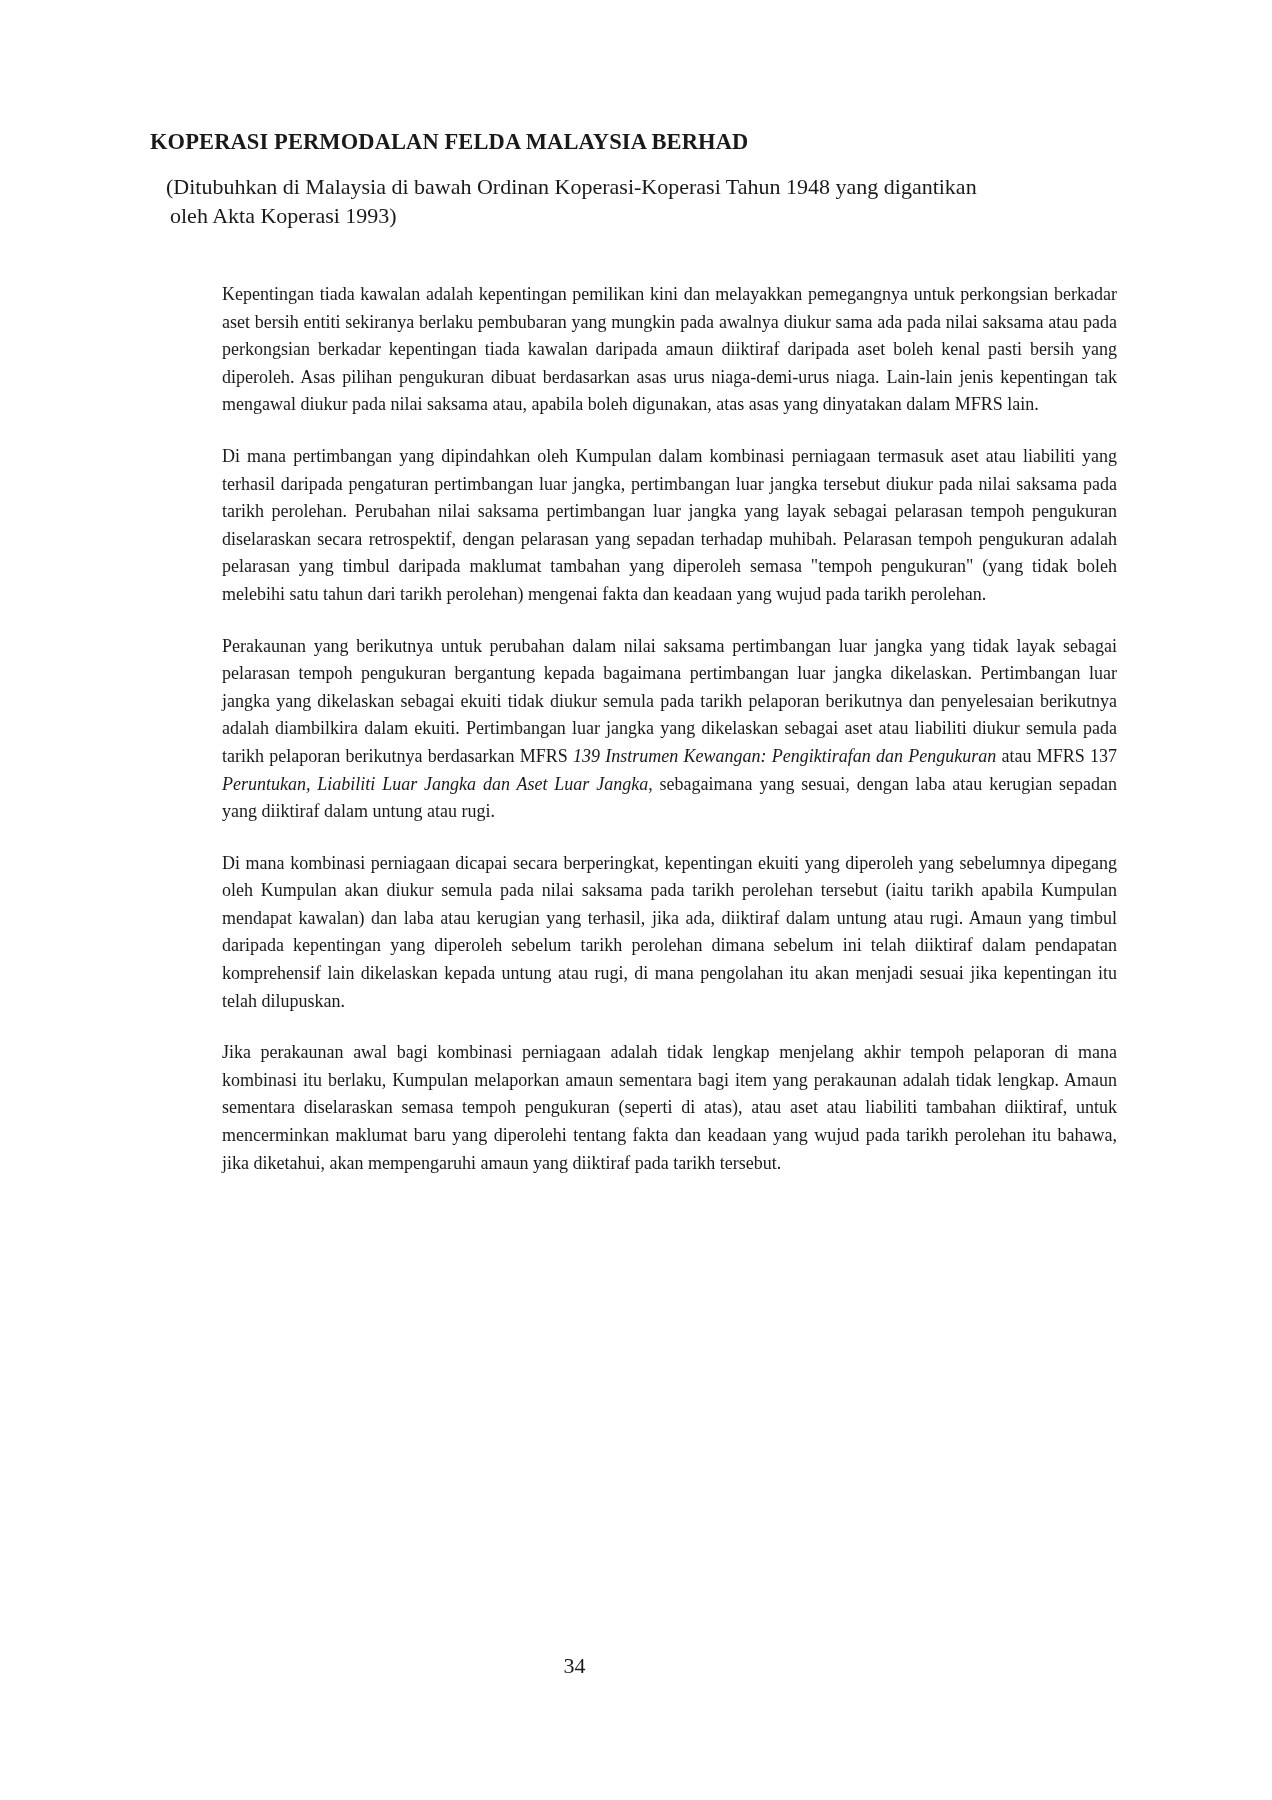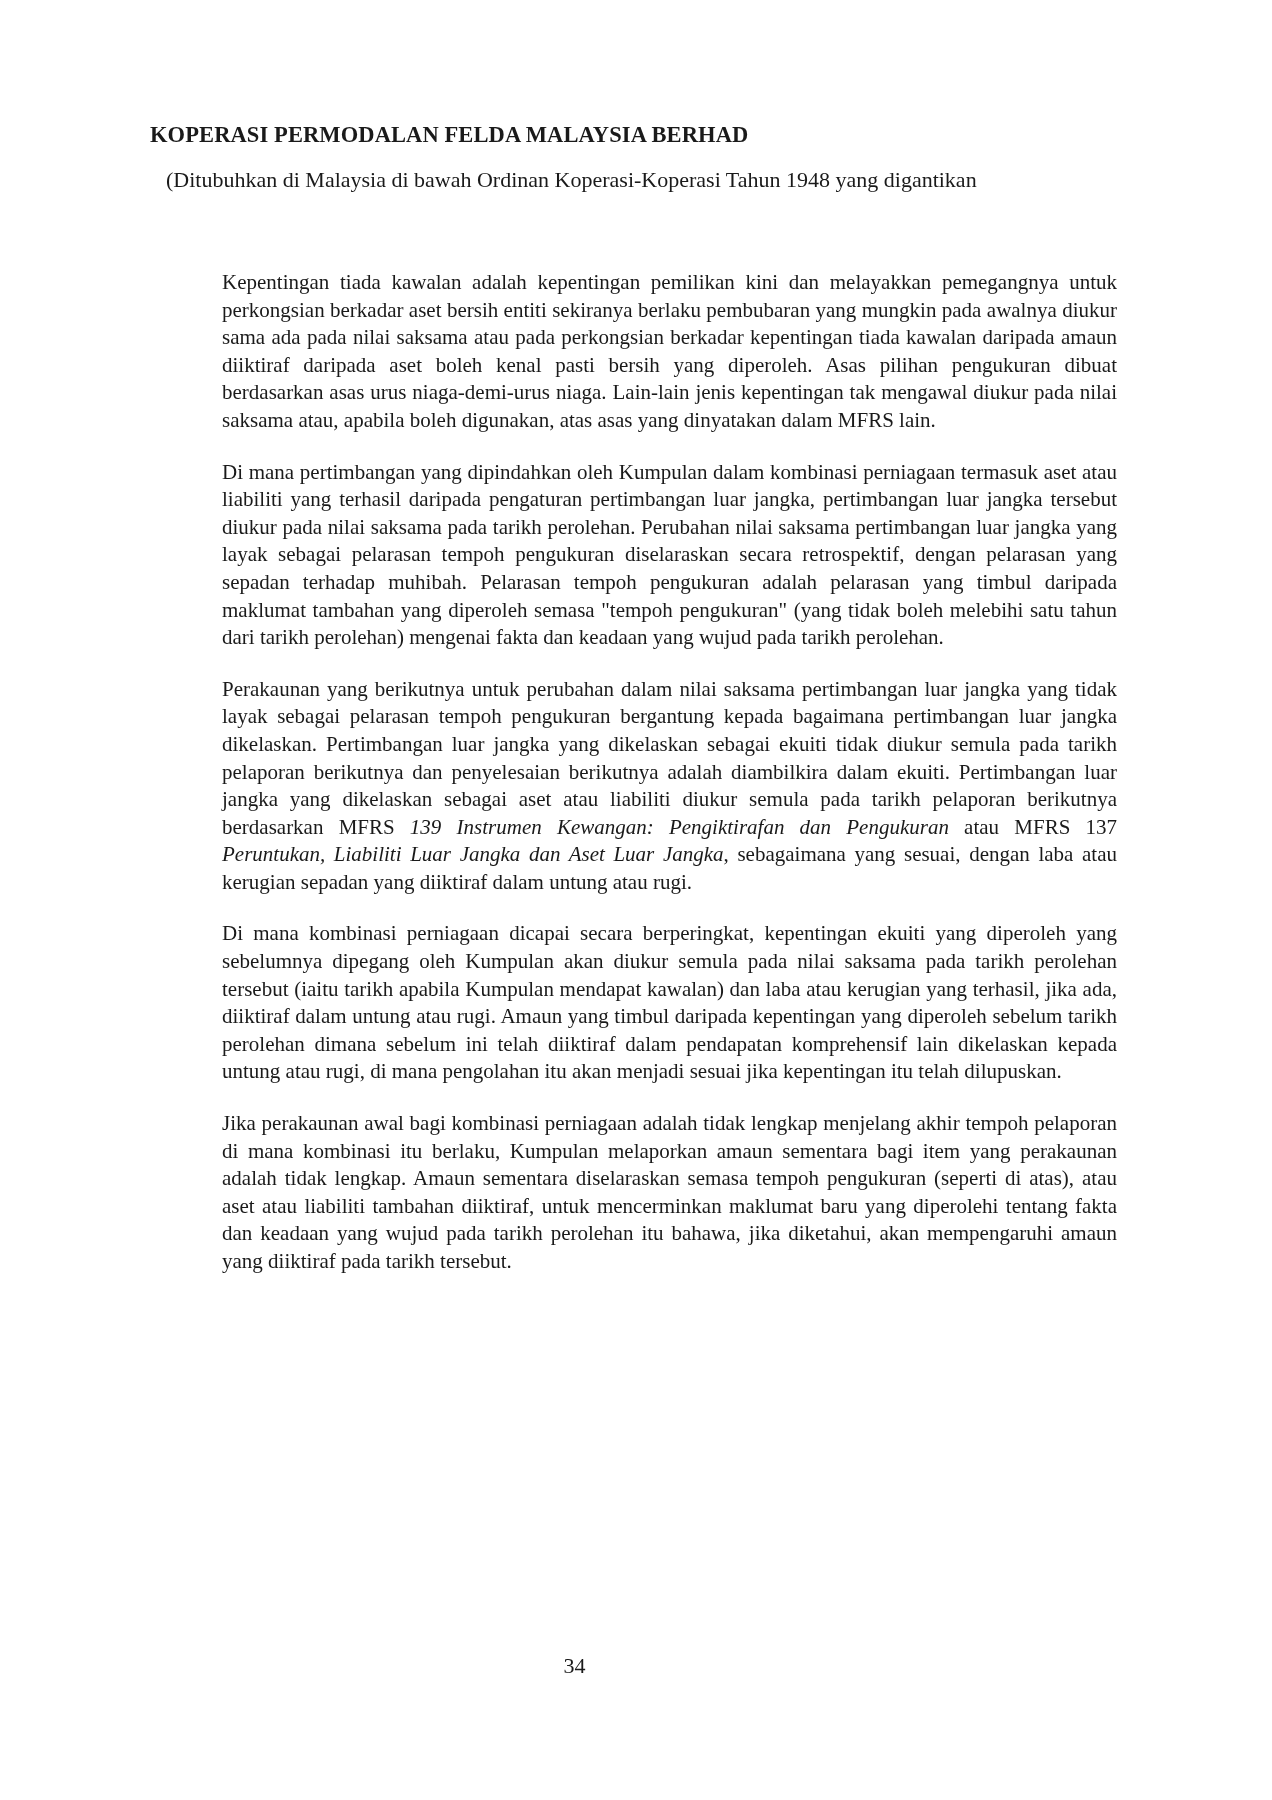--- a/index.html
+++ b/index.html
@@ -11,21 +11,21 @@
       width: 1272px;
       height: 1800px;
       position: relative;
       overflow: hidden;
       color: #1a1a1a;
       font-family: "Liberation Serif", "DejaVu Serif", serif;
     }
     .header {
       position: absolute;
       left: 150px;
-      top: 121px;
+      top: 128px;
       width: 980px;
     }
     .org-name {
       font-weight: bold;
       font-size: 22.5px;
       line-height: 28px;
       margin: 0;
       letter-spacing: 0.1px;
     }
     .org-sub {
@@ -37,44 +37,45 @@
       display: block;
       padding-left: 4px;
     }
     .content {
       position: absolute;
       left: 222px;
       top: 269px;
       width: 895px;
     }
     .para {
-      font-size: 21px;
+      font-size: 18px;
       line-height: 27.6px;
       text-align: justify;
-      margin: 0 0 24px 0;
+      margin: 12px 0 24px 0;
       hyphens: none;
     }
     .para em { font-style: italic; }
     .page-number {
       position: absolute;
       left: 0;
       width: 1149px;
       top: 1652px;
       text-align: center;
       font-size: 22px;
       line-height: 28px;
     }
   </style>
 </head>
 <body>
 
 <div class="header">
   <p class="org-name">KOPERASI PERMODALAN FELDA MALAYSIA BERHAD</p>
   <p class="org-sub">
     <span>(Ditubuhkan di Malaysia di bawah Ordinan Koperasi-Koperasi Tahun 1948 yang digantikan</span>
+    <span class="line2">oleh Akta Koperasi 1993)</span>
   </p>
 </div>
 
 <div class="content">
   <p class="para">Kepentingan tiada kawalan adalah kepentingan pemilikan kini dan melayakkan pemegangnya untuk perkongsian berkadar aset bersih entiti sekiranya berlaku pembubaran yang mungkin pada awalnya diukur sama ada pada nilai saksama atau pada perkongsian berkadar kepentingan tiada kawalan daripada amaun diiktiraf daripada aset boleh kenal pasti bersih yang diperoleh. Asas pilihan pengukuran dibuat berdasarkan asas urus niaga-demi-urus niaga. Lain-lain jenis kepentingan tak mengawal diukur pada nilai saksama atau, apabila boleh digunakan, atas asas yang dinyatakan dalam MFRS lain.</p>
   <p class="para">Di mana pertimbangan yang dipindahkan oleh Kumpulan dalam kombinasi perniagaan termasuk aset atau liabiliti yang terhasil daripada pengaturan pertimbangan luar jangka, pertimbangan luar jangka tersebut diukur pada nilai saksama pada tarikh perolehan. Perubahan nilai saksama pertimbangan luar jangka yang layak sebagai pelarasan tempoh pengukuran diselaraskan secara retrospektif, dengan pelarasan yang sepadan terhadap muhibah. Pelarasan tempoh pengukuran adalah pelarasan yang timbul daripada maklumat tambahan yang diperoleh semasa "tempoh pengukuran" (yang tidak boleh melebihi satu tahun dari tarikh perolehan) mengenai fakta dan keadaan yang wujud pada tarikh perolehan.</p>
   <p class="para"><span>Perakaunan yang berikutnya untuk perubahan dalam nilai saksama pertimbangan luar jangka yang tidak layak sebagai pelarasan tempoh pengukuran bergantung kepada bagaimana pertimbangan luar jangka dikelaskan. Pertimbangan luar jangka yang dikelaskan sebagai ekuiti tidak diukur semula pada tarikh pelaporan berikutnya dan penyelesaian berikutnya adalah diambilkira dalam ekuiti. Pertimbangan luar jangka yang dikelaskan sebagai aset atau liabiliti diukur semula pada tarikh pelaporan berikutnya berdasarkan MFRS </span><em>139 Instrumen Kewangan: Pengiktirafan dan Pengukuran</em><span> atau MFRS 137 </span><em>Peruntukan, Liabiliti Luar Jangka dan Aset Luar Jangka</em><span>, sebagaimana yang sesuai, dengan laba atau kerugian sepadan yang diiktiraf dalam untung atau rugi.</span></p>
   <p class="para">Di mana kombinasi perniagaan dicapai secara berperingkat, kepentingan ekuiti yang diperoleh yang sebelumnya dipegang oleh Kumpulan akan diukur semula pada nilai saksama pada tarikh perolehan tersebut (iaitu tarikh apabila Kumpulan mendapat kawalan) dan laba atau kerugian yang terhasil, jika ada, diiktiraf dalam untung atau rugi. Amaun yang timbul daripada kepentingan yang diperoleh sebelum tarikh perolehan dimana sebelum ini telah diiktiraf dalam pendapatan komprehensif lain dikelaskan kepada untung atau rugi, di mana pengolahan itu akan menjadi sesuai jika kepentingan itu telah dilupuskan.</p>
   <p class="para">Jika perakaunan awal bagi kombinasi perniagaan adalah tidak lengkap menjelang akhir tempoh pelaporan di mana kombinasi itu berlaku, Kumpulan melaporkan amaun sementara bagi item yang perakaunan adalah tidak lengkap. Amaun sementara diselaraskan semasa tempoh pengukuran (seperti di atas), atau aset atau liabiliti tambahan diiktiraf, untuk mencerminkan maklumat baru yang diperolehi tentang fakta dan keadaan yang wujud pada tarikh perolehan itu bahawa, jika diketahui, akan mempengaruhi amaun yang diiktiraf pada tarikh tersebut.</p>
 </div>

